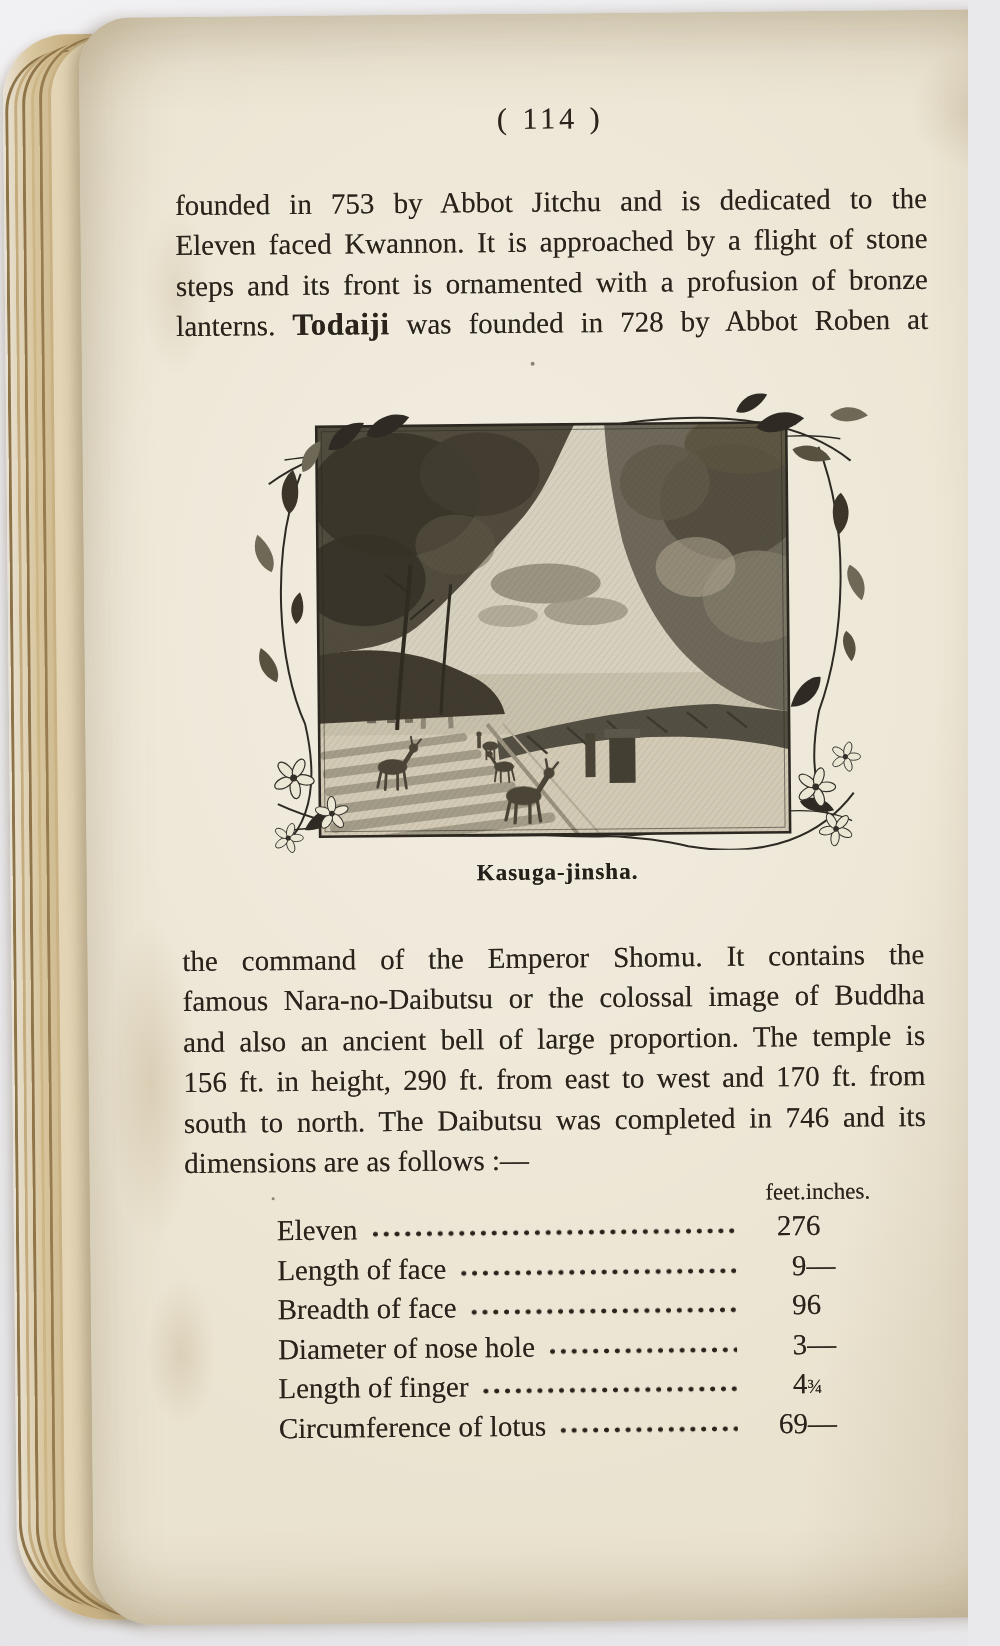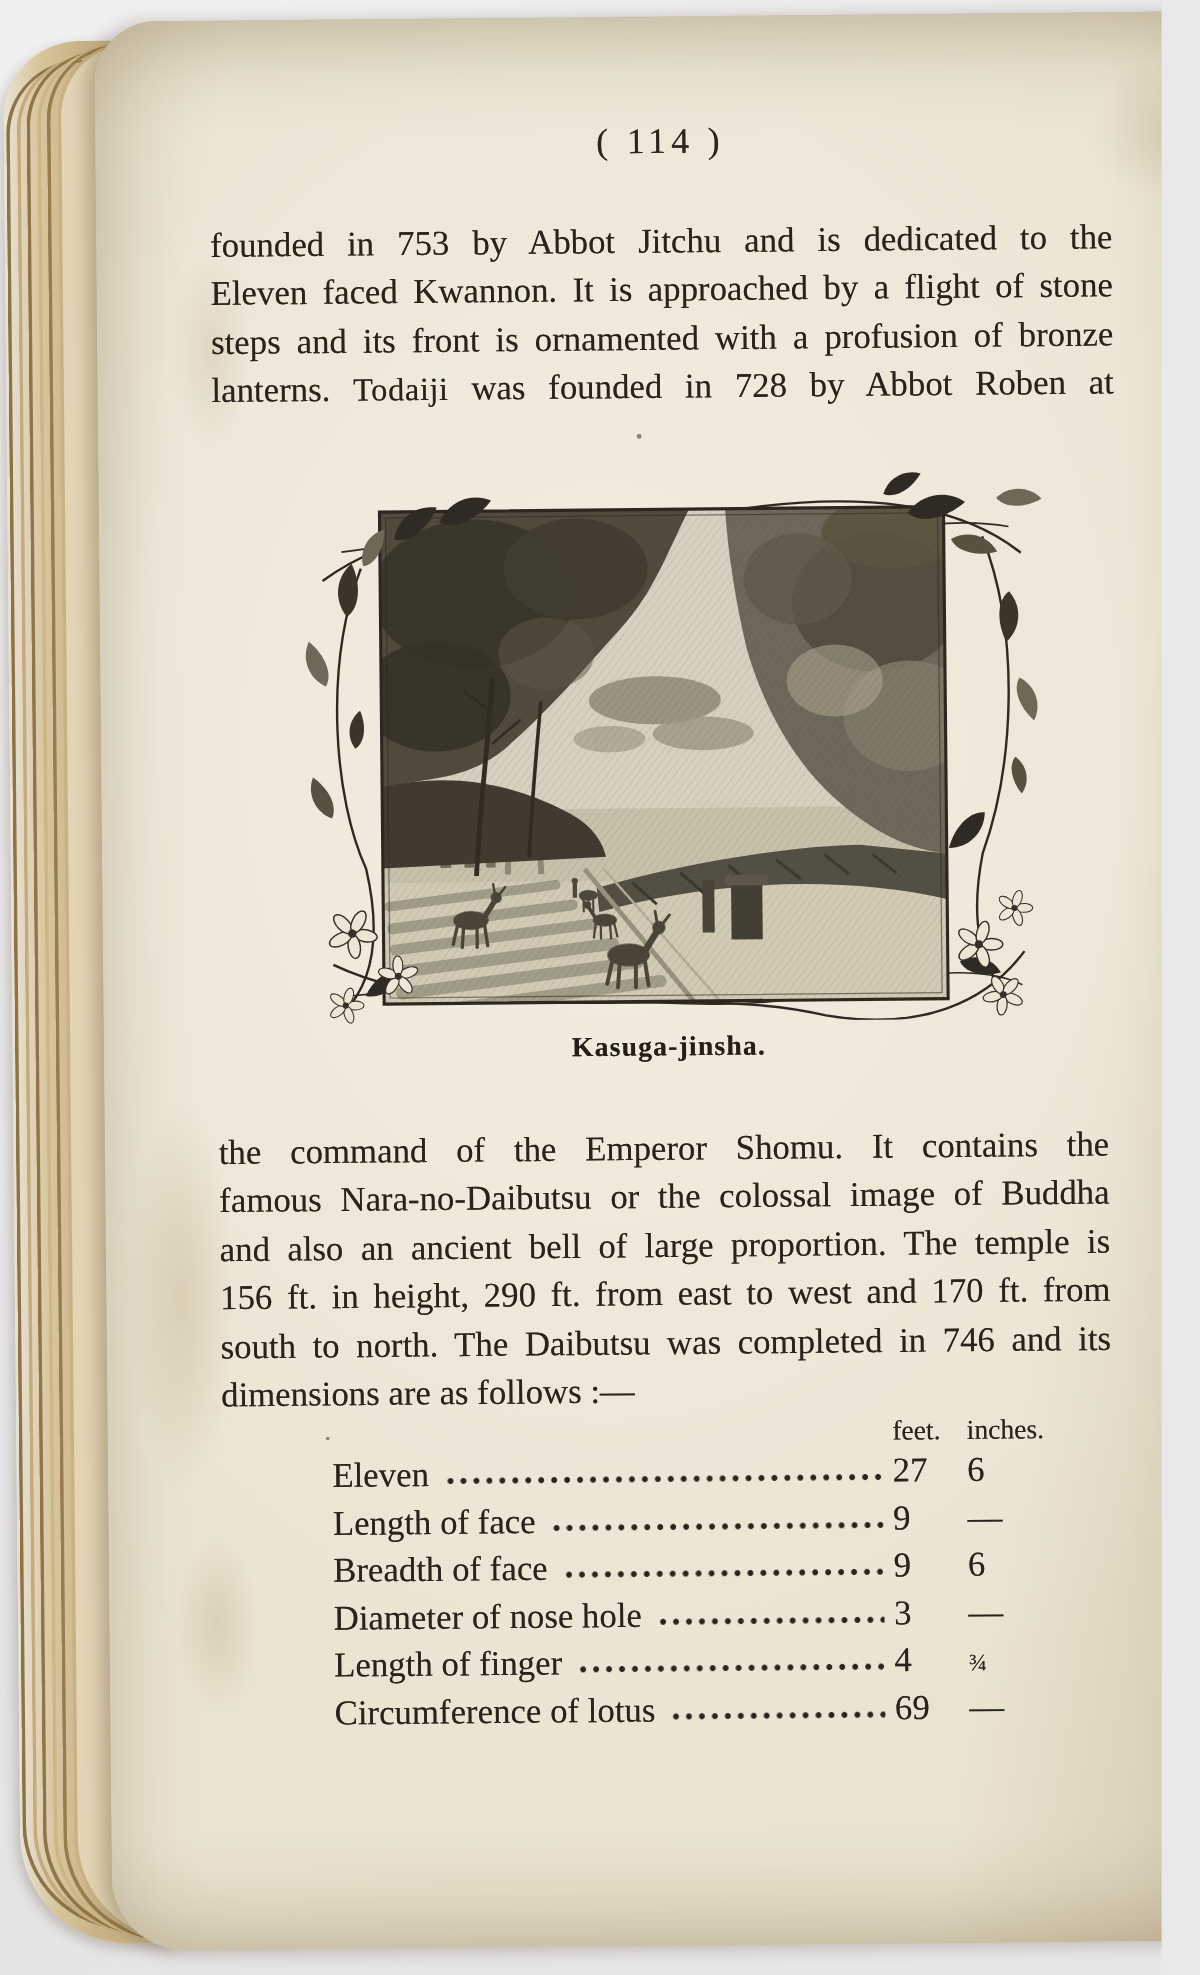--- a/index.html
+++ b/index.html
@@ -38,36 +38,36 @@
 
   .pagenum{position:absolute;left:95px;top:88px;width:752px;text-align:center;
     font-size:30px;letter-spacing:4px;color:#2b251d;text-shadow:0 0 .5px rgba(43,37,29,.65);}
 
   .para{position:absolute;left:95px;width:752px;font-size:29px;line-height:40.4px;
     color:#29231b;text-shadow:0 0 .5px rgba(41,35,27,.6);}
   .para1{top:168px;}
   .para2{top:924px;width:742px;}
   .tline{text-align:justify;text-align-last:justify;white-space:normal;}
   .noj{text-align-last:left;}
-  .bold{font-weight:normal;font-size:27px;letter-spacing:.5px;}
+  .bold{font-weight:bold;font-size:31px;letter-spacing:.5px;}
 
   .photo{position:absolute;left:162px;top:370px;width:640px;height:468px;}
   .caption{position:absolute;left:95px;top:846px;width:752px;text-align:center;
     font-weight:bold;font-size:23px;letter-spacing:1px;color:#241f18;
     text-shadow:0 0 .5px rgba(36,31,24,.7);}
 
   .mtable{position:absolute;left:187px;top:1168px;width:615px;font-size:29px;color:#29231b;
     text-shadow:0 0 .5px rgba(41,35,27,.6);}
   .mrow{display:flex;align-items:baseline;margin-bottom:6.6px;}
   .mhead{justify-content:flex-end;font-size:23px;margin-bottom:4px;}
   .mlabel{white-space:nowrap;}
   .mleader{flex:1;align-self:flex-end;height:10px;margin:0 8px 7px 14px;
     background-image:radial-gradient(circle at 3.5px 5px, #2a241c 2.1px, rgba(0,0,0,0) 2.8px);
     background-size:10.8px 10px;background-repeat:repeat-x;}
-  .mfeet{width:62px;text-align:left;}
+  .mfeet{width:62px;text-align:right;}
   .minches{width:86px;}
   .frac{font-size:20px;}
 
   .stain{position:absolute;border-radius:50%;pointer-events:none;}
   .st-a{left:18px;top:900px;width:90px;height:330px;
     background:radial-gradient(ellipse at center, rgba(150,115,60,.20), rgba(0,0,0,0) 70%);}
   .st-b{left:55px;top:1260px;width:70px;height:150px;
     background:radial-gradient(ellipse at center, rgba(140,105,55,.16), rgba(0,0,0,0) 70%);}
   .st-c{left:60px;top:190px;width:70px;height:170px;
     background:radial-gradient(ellipse at center, rgba(145,110,60,.13), rgba(0,0,0,0) 70%);}

